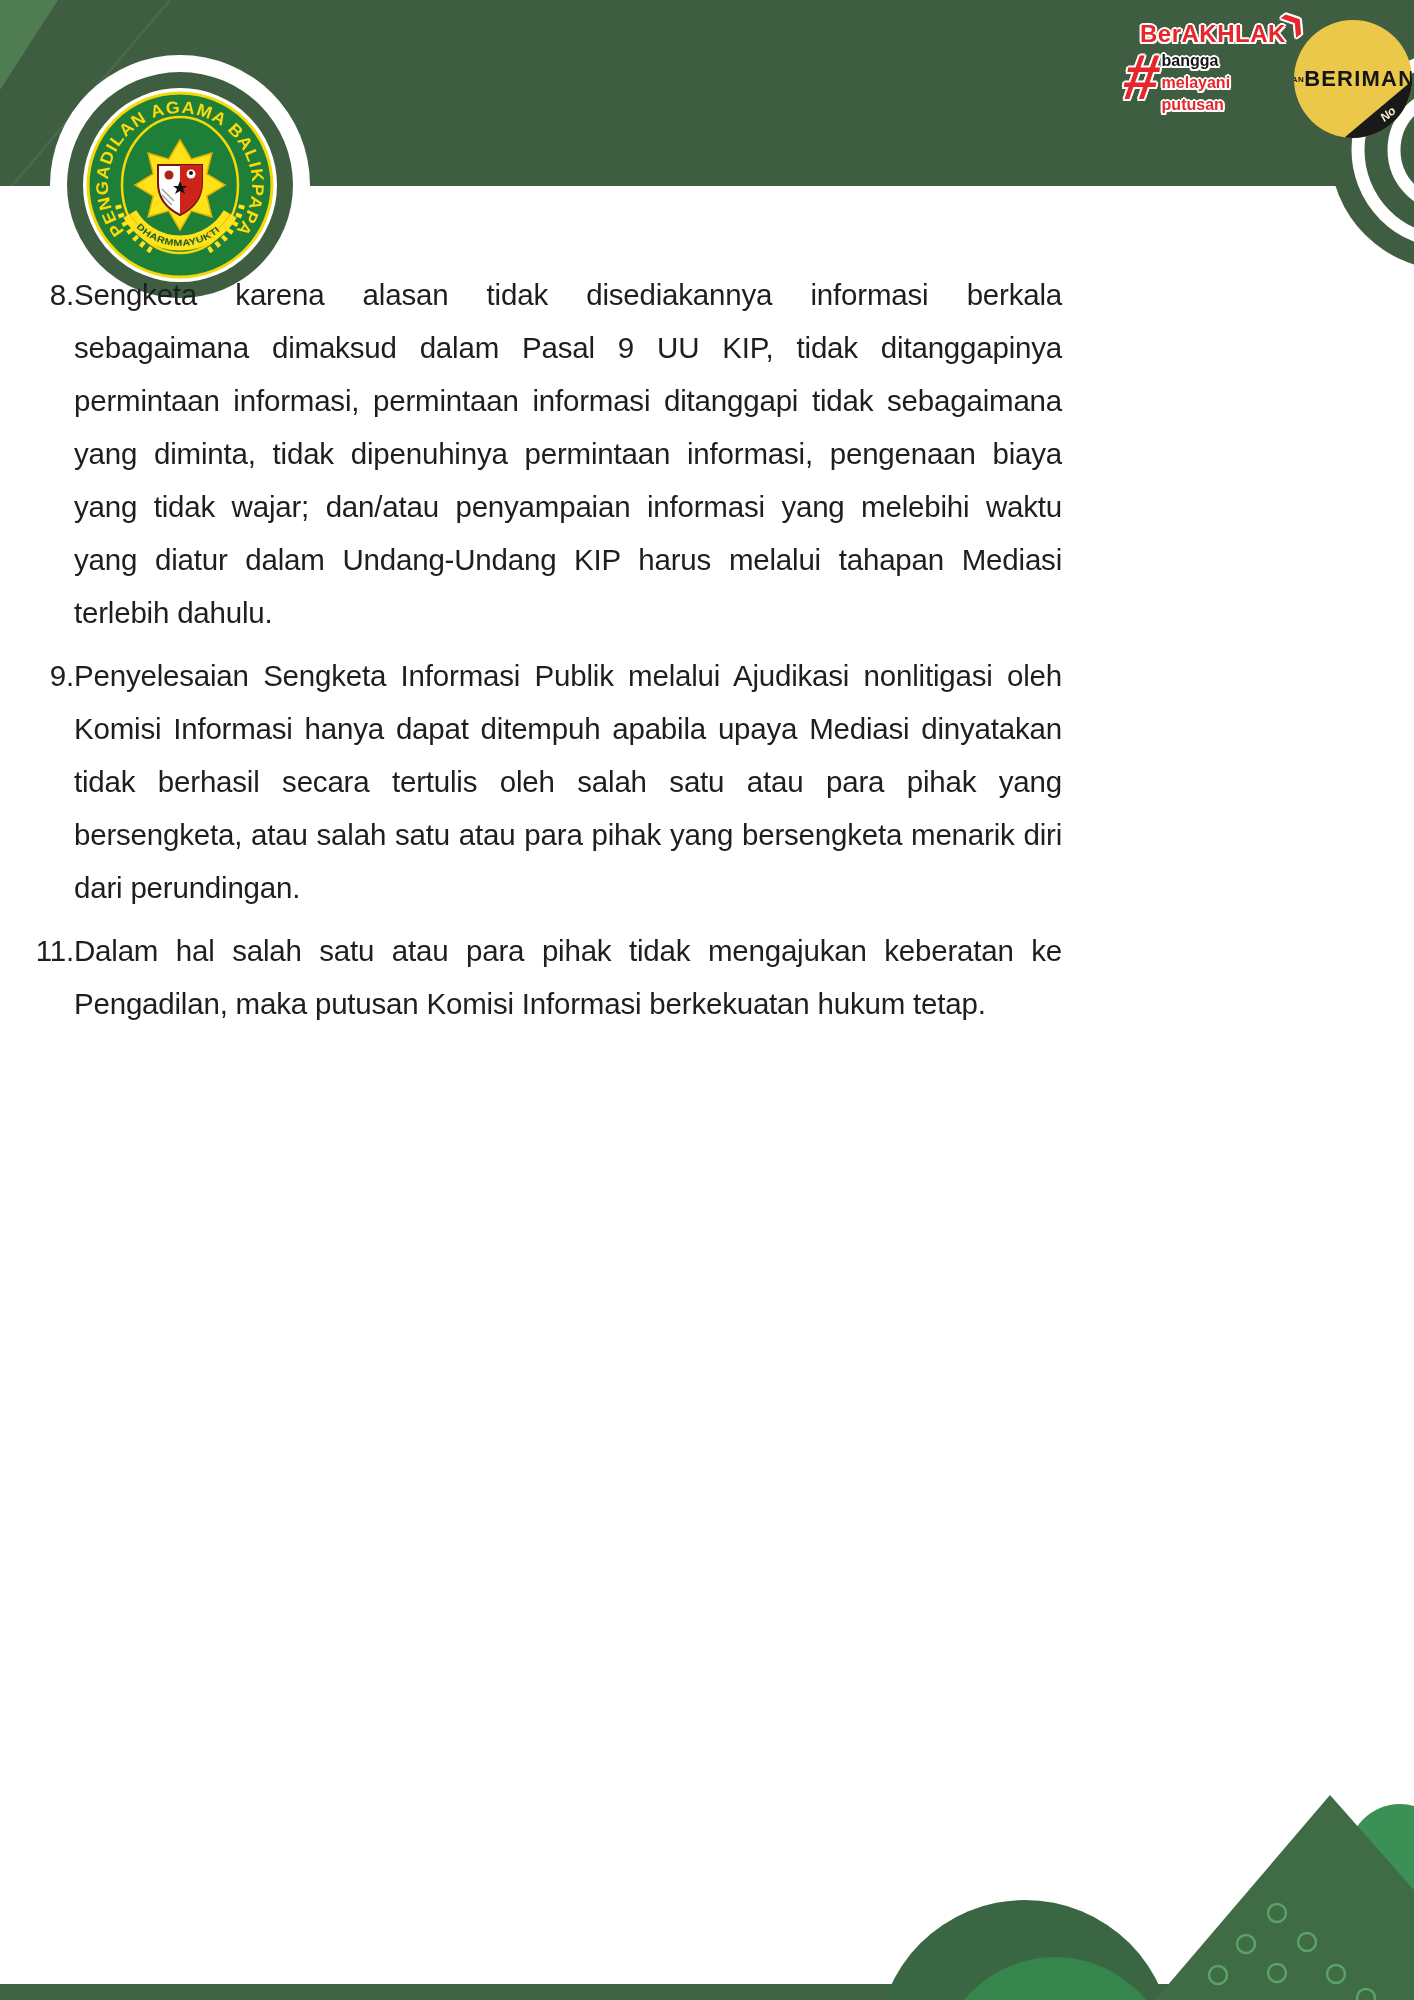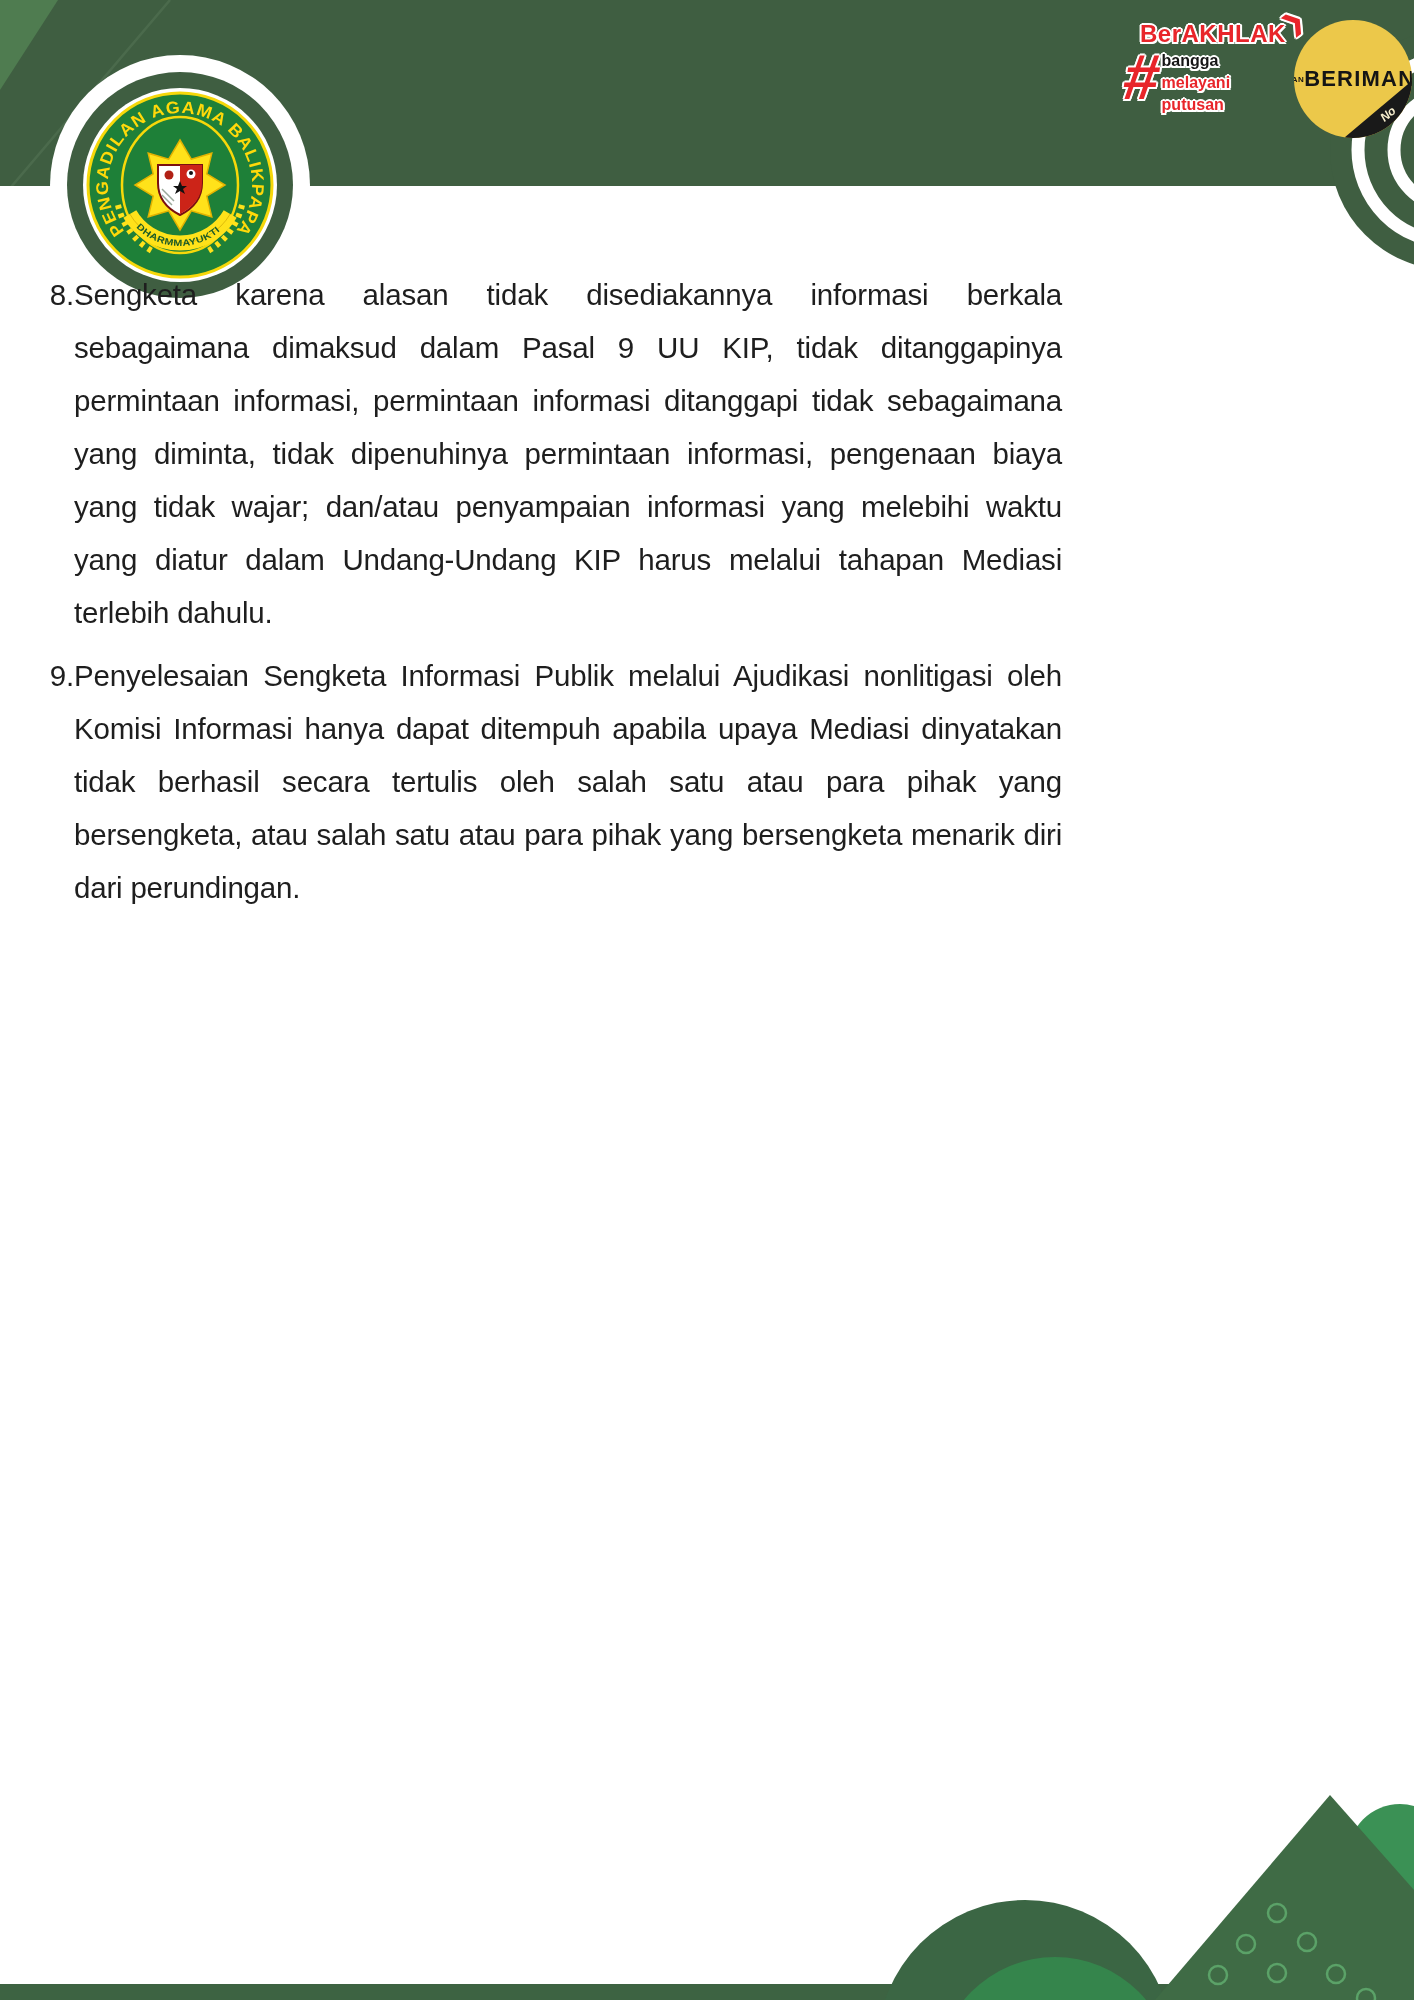--- a/index.html
+++ b/index.html
@@ -125,20 +125,24 @@
 
   <ol class="list">
     <li class="item">
       <span class="num">8.</span>
       <span class="txt">Sengketa karena alasan tidak disediakannya informasi berkala sebagaimana dimaksud dalam Pasal 9 UU KIP, tidak ditanggapinya permintaan informasi, permintaan informasi ditanggapi tidak sebagaimana yang diminta, tidak dipenuhinya permintaan informasi, pengenaan biaya yang tidak wajar; dan/atau penyampaian informasi yang melebihi waktu yang diatur dalam Undang-Undang KIP harus melalui tahapan Mediasi terlebih dahulu.</span>
     </li>
     <li class="item">
       <span class="num">9.</span>
       <span class="txt">Penyelesaian Sengketa Informasi Publik melalui Ajudikasi nonlitigasi oleh Komisi Informasi hanya dapat ditempuh apabila upaya Mediasi dinyatakan tidak berhasil secara tertulis oleh salah satu atau para pihak yang bersengketa, atau salah satu atau para pihak yang bersengketa menarik diri dari perundingan.</span>
     </li>
+    <li class="item">
+      <span class="num">11.</span>
+      <span class="txt">Dalam hal salah satu atau para pihak tidak mengajukan keberatan ke Pengadilan, maka putusan Komisi Informasi berkekuatan hukum tetap.</span>
+    </li>
   </ol>
 
   <svg class="footer-deco" width="1414" height="250" viewBox="0 1750 1414 250">
     <rect x="0" y="1984" width="1414" height="16" fill="#3d6342"></rect>
     <circle cx="1025" cy="2048" r="148" fill="#3b6644"></circle>
     <circle cx="1055" cy="2075" r="118" fill="#35854c"></circle>
     <circle cx="1400" cy="1856" r="52" fill="#3b9155"></circle>
     <polygon points="1155,2000 1330,1795 1414,1890 1414,2000" fill="#3f6b45"></polygon>
     <g fill="none" stroke-width="2.5" stroke="#5ba268">
       <circle cx="1277" cy="1913" r="9"></circle>

